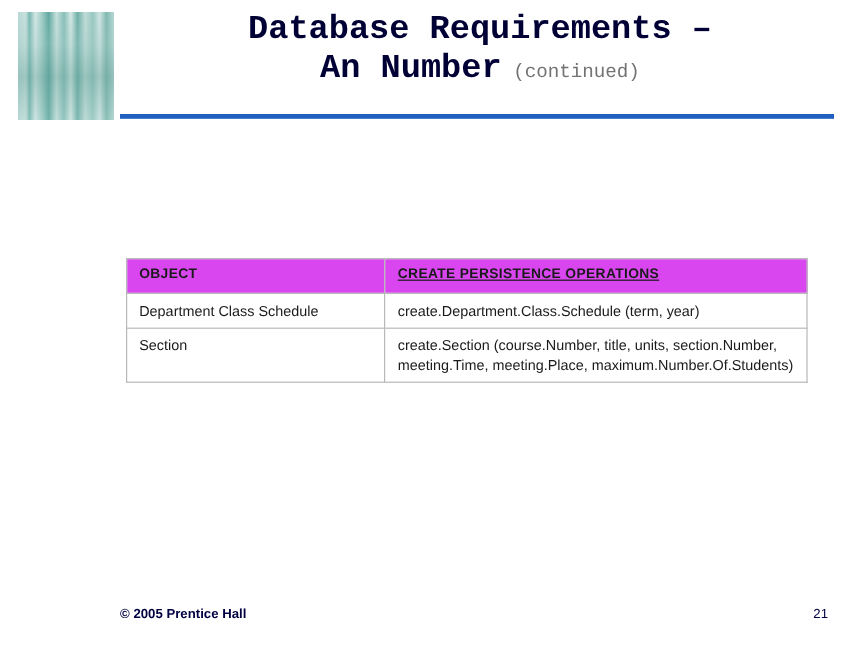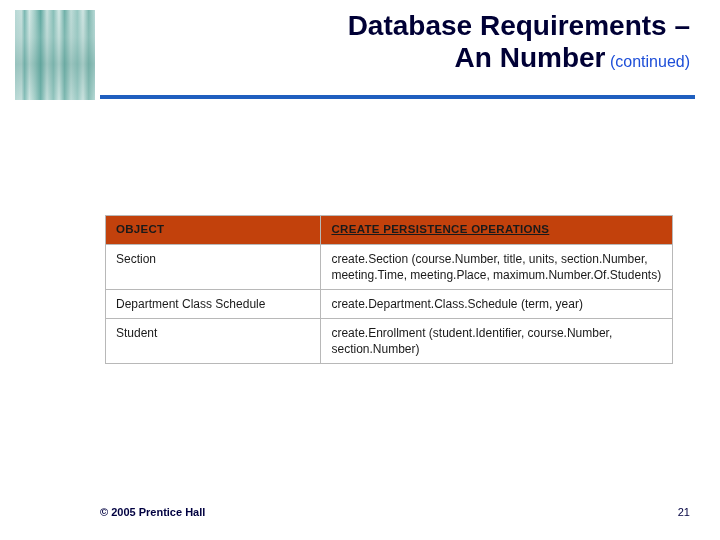--- a/index.html
+++ b/index.html
@@ -36,31 +36,32 @@
       rgba(255,255,255,0) 0%,
       rgba(160,200,195,0.3) 30%,
       rgba(100,160,152,0.4) 60%,
       rgba(180,215,210,0.2) 100%);
   }
   .title-block {
     position: absolute;
     left: 110px;
     top: 10px;
     width: 580px;
-    text-align: right;
+    text-align: center;
+    font-family: Liberation Mono, monospace;
   }
   .title-main {
     font-weight: bold;
     font-size: 28px;
     color: #000035;
     line-height: 1.15;
   }
   .title-sub {
     font-size: 16px;
-    color: #1d4ed8;
+    color: #737373;
     font-weight: normal;
   }
   .title-rule {
     position: absolute;
     left: 100px;
     top: 95px;
     width: 595px;
     height: 4px;
     background: #1f5fbf;
   }
@@ -78,21 +79,21 @@
     text-align: left;
     vertical-align: top;
     font-size: 12px;
     line-height: 1.35;
     color: #1a1a1a;
   }
   .data-table th {
     font-weight: bold;
     font-size: 11.5px;
     letter-spacing: 0.3px;
-    background: #c2410c;
+    background: #d946ef;
   }
   .data-table .col-object { width: 38%; }
   .data-table .col-ops { width: 62%; text-decoration: underline; }
   .footer {
     position: absolute;
     left: 0;
     bottom: 22px;
     width: 720px;
     padding: 0 30px 0 100px;
     display: flex;
@@ -122,30 +123,26 @@
 
 <table class="data-table">
   <thead>
     <tr>
       <th class="col-object">OBJECT</th>
       <th class="col-ops">CREATE PERSISTENCE OPERATIONS</th>
     </tr>
   </thead>
   <tbody>
     <tr>
-      <td>Section</td>
-      <td>create.Section (course.Number, title, units, section.Number, meeting.Time, meeting.Place, maximum.Number.Of.Students)</td>
-    </tr>
-    <tr>
       <td>Department Class Schedule</td>
       <td>create.Department.Class.Schedule (term, year)</td>
     </tr>
     <tr>
-      <td>Student</td>
-      <td>create.Enrollment (student.Identifier, course.Number, section.Number)</td>
+      <td>Section</td>
+      <td>create.Section (course.Number, title, units, section.Number, meeting.Time, meeting.Place, maximum.Number.Of.Students)</td>
     </tr>
   </tbody>
 </table>
 
 <div class="footer">
   <span class="copyright">© 2005  Prentice Hall</span>
   <span class="pagenum">21</span>
 </div>
 
 </body></html>

